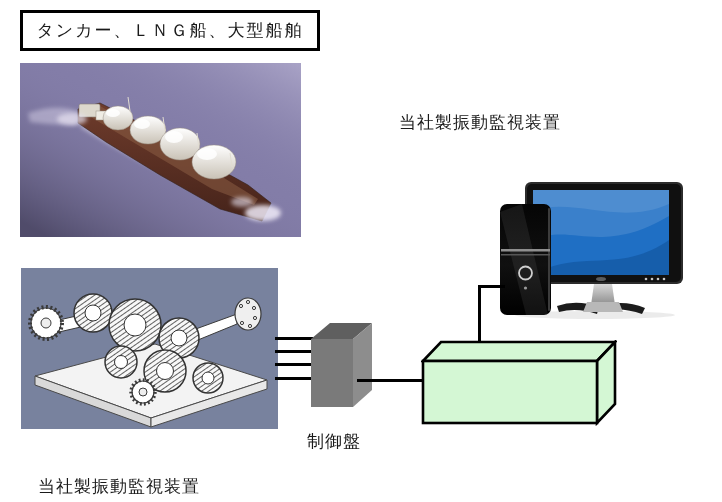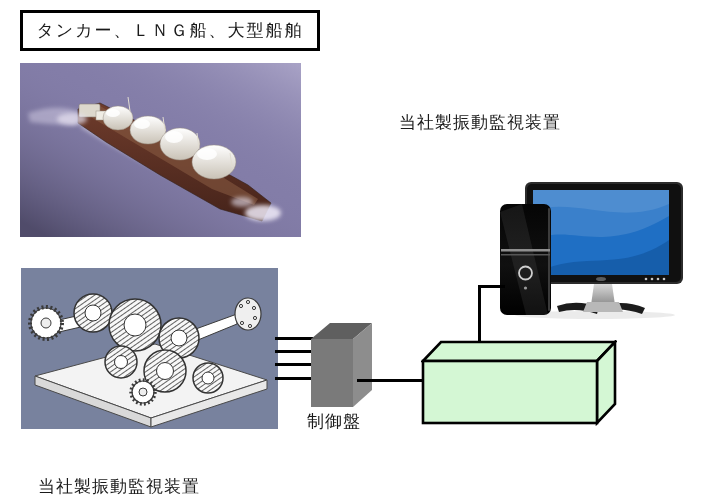--- a/index.html
+++ b/index.html
@@ -26,21 +26,21 @@
     box-sizing:border-box;
     display:flex;align-items:center;justify-content:center;
     background:#fff;
   }
   #title-box .jp-label{font-size:17px;letter-spacing:2px;}
   #ship-photo{left:20px;top:63px;width:281px;height:174px;}
   #monitor-label{left:399px;top:111px;}
   #computer{left:495px;top:180px;width:200px;height:140px;}
   #gearbox{left:21px;top:268px;width:257px;height:161px;}
   #control-panel{left:309px;top:321px;width:65px;height:90px;}
-  #panel-label{left:307px;top:410px;}
+  #panel-label{left:307px;top:430px;}
   #measurement-box{left:421px;top:340px;width:196px;height:86px;}
   #measurement-label{
     left:423px;top:371px;width:174px;
     text-align:center;
   }
   #caption-line1{left:50px;top:445px;}
   #caption-line2{left:38px;top:475px;}
   .cable{background:#000;}
   #cable-1{left:275px;top:337px;width:38px;height:3px;}
   #cable-2{left:275px;top:350px;width:38px;height:3px;}

